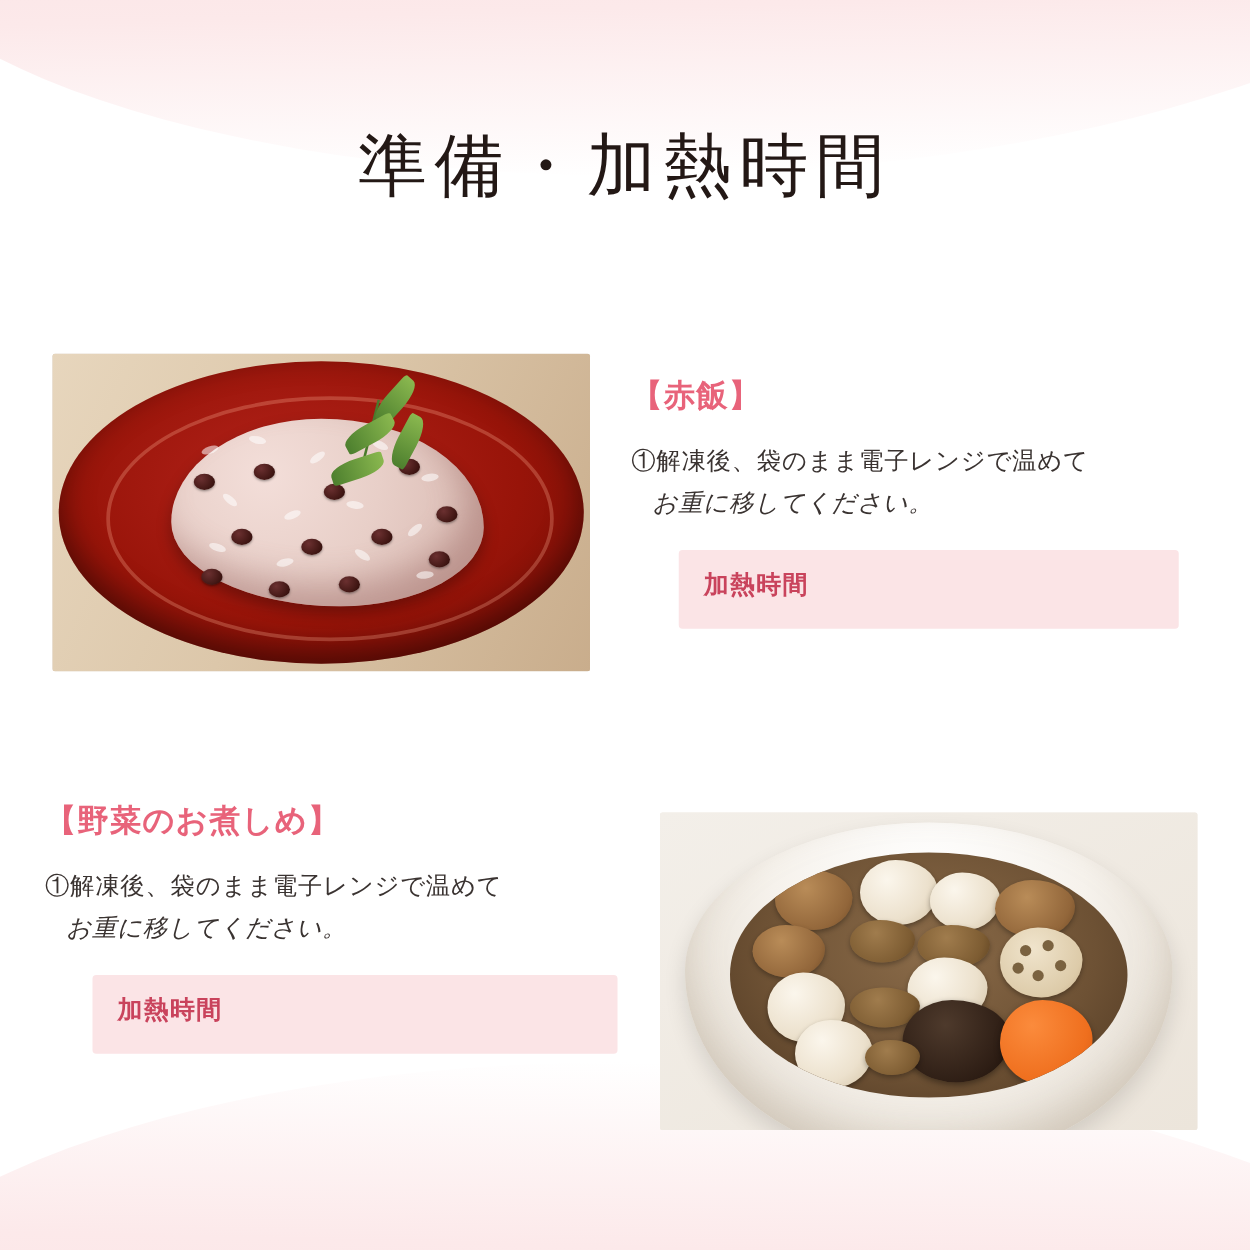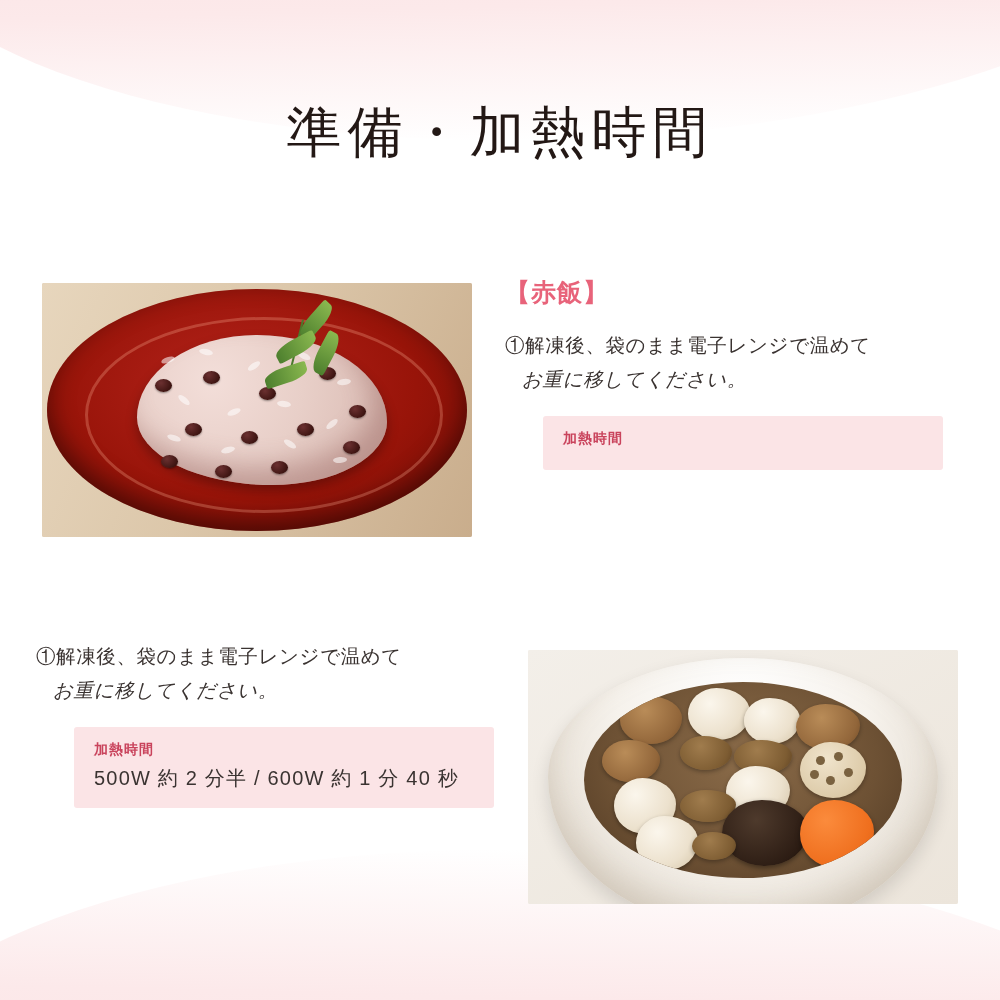--- a/index.html
+++ b/index.html
@@ -136,36 +136,36 @@
     text-indent: 0;
     font-style: italic;
   }
 
   .timebox {
     background: #fbe4e6;
     border-radius: 3px;
     padding: 14px 20px 16px 20px;
   }
   .timebox .tb-label {
-    font-size: 14px;
+    font-size: 20px;
     font-weight: bold;
     color: #c9435c;
     letter-spacing: 1px;
     margin-bottom: 6px;
   }
   .timebox .tb-value {
     font-size: 20px;
     color: #3a3331;
     letter-spacing: 1.2px;
   }
 
   .sec1-text {
     position: absolute;
     left: 505px;
-    top: 276px;
+    top: 300px;
     width: 460px;
   }
   .sec1-text .heading { margin-bottom: 20px; }
   .sec1-text .steps { margin-bottom: 20px; }
   .sec1-text .timebox { margin-left: 38px; width: 360px; }
 
   .sec2-text {
     position: absolute;
     left: 36px;
     top: 640px;
@@ -315,27 +315,29 @@
     <div class="steps">
       <span class="indent">①解凍後、袋のまま電子レンジで温めて</span>
       <span class="indent cont">お重に移してください。</span>
     </div>
     <div class="timebox">
       <div class="tb-label">加熱時間</div>
     </div>
   </div>
 
   <div class="sec2-text">
+    <div class="heading">
+      <span class="accent">【</span><span class="accent">野菜のお煮しめ</span><span class="accent">】</span>
+    </div>
     <div class="steps">
       <span class="indent">①解凍後、袋のまま電子レンジで温めて</span>
       <span class="indent cont">お重に移してください。</span>
     </div>
     <div class="timebox">
       <div class="tb-label">加熱時間</div>
-      <div class="tb-value">500W 約 2 分半 / 600W 約 1 分 40 秒</div>
     </div>
   </div>
 
   <div class="sec2-photo">
     <div class="nm-bg"></div>
     <div class="nm-bowl"></div>
     <div class="nm-inner">
       <div class="piece p-chicken" style="left:36px;top:14px;width:62px;height:48px"></div>
       <div class="piece p-taro" style="left:104px;top:6px;width:62px;height:52px"></div>
       <div class="piece p-taro" style="left:160px;top:16px;width:56px;height:46px"></div>

